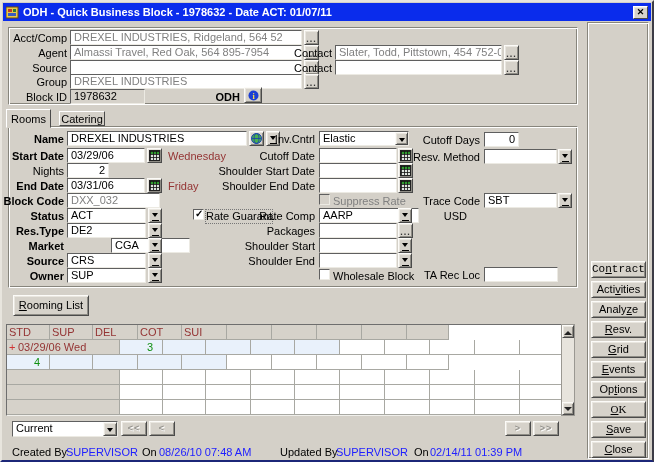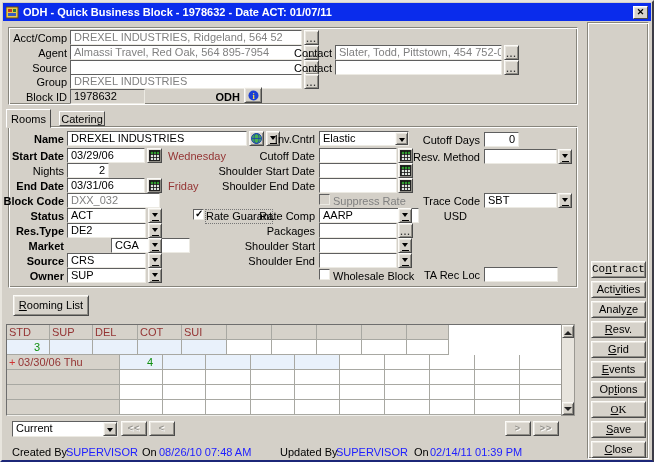--- a/index.html
+++ b/index.html
@@ -279,33 +279,33 @@
         <div class="gcell ghead" style="width: 45px;">DEL</div>
         <div class="gcell ghead" style="width: 44px;">COT</div>
         <div class="gcell ghead" style="width: 45px;">SUI</div>
         <div class="gcell ghead" style="width: 45px;"></div>
         <div class="gcell ghead" style="width: 45px;"></div>
         <div class="gcell ghead" style="width: 45px;"></div>
         <div class="gcell ghead" style="width: 45px;"></div>
         <div class="gcell ghead" style="width: 42px;"></div>
       </div>
       <div class="grow">
+        <div class="gcell gdate" style="width: 113px;"><span class="gplus">+</span><span>03/29/06 Wed</span></div>
         <div class="gcell gshade gnum" style="width: 43px;">3</div>
         <div class="gcell gshade" style="width: 43px;"></div>
         <div class="gcell gshade" style="width: 45px;"></div>
         <div class="gcell gshade" style="width: 44px;"></div>
         <div class="gcell gshade" style="width: 45px;"></div>
         <div class="gcell" style="width: 45px;"></div>
         <div class="gcell" style="width: 45px;"></div>
         <div class="gcell" style="width: 45px;"></div>
         <div class="gcell" style="width: 45px;"></div>
         <div class="gcell" style="width: 42px;"></div>
       </div>
       <div class="grow">
-        <div class="gcell gdate" style="width: 113px;"><span class="gplus">+</span><span>03/30/06 Thu</span></div>
         <div class="gcell gshade gnum" style="width: 43px;">4</div>
         <div class="gcell gshade" style="width: 43px;"></div>
         <div class="gcell gshade" style="width: 45px;"></div>
         <div class="gcell gshade" style="width: 44px;"></div>
         <div class="gcell gshade" style="width: 45px;"></div>
         <div class="gcell" style="width: 45px;"></div>
         <div class="gcell" style="width: 45px;"></div>
         <div class="gcell" style="width: 45px;"></div>
         <div class="gcell" style="width: 45px;"></div>
         <div class="gcell" style="width: 42px;"></div>

